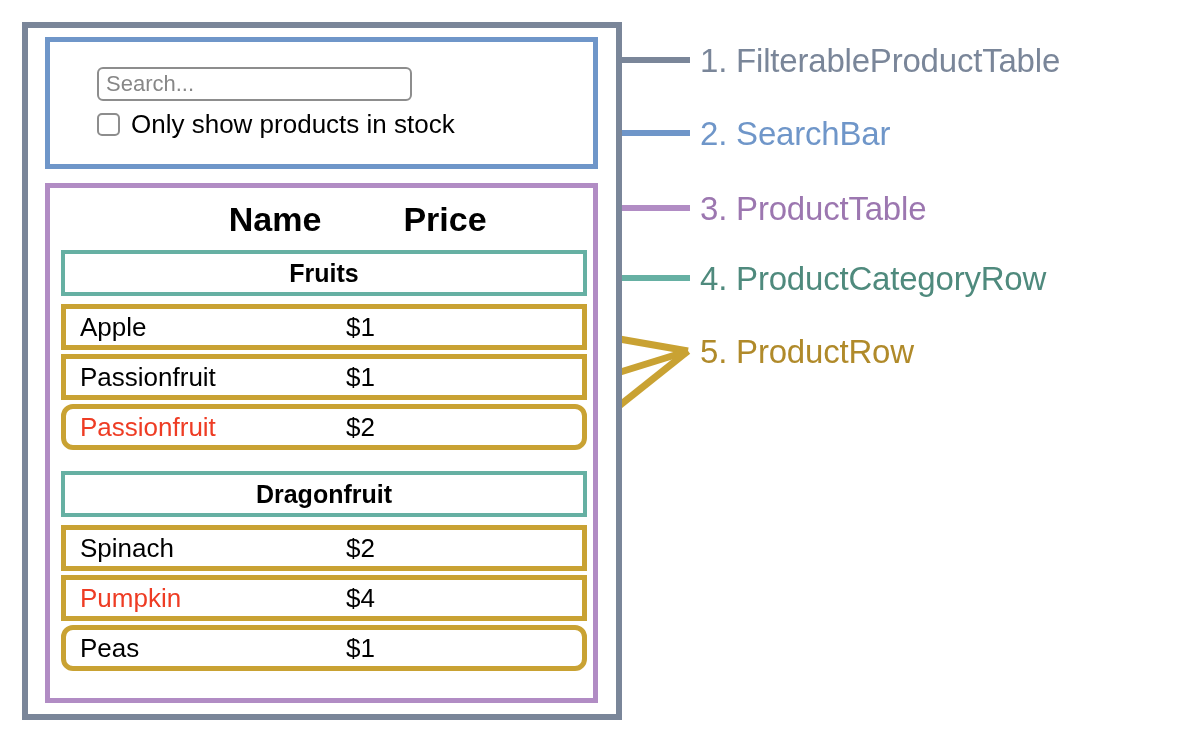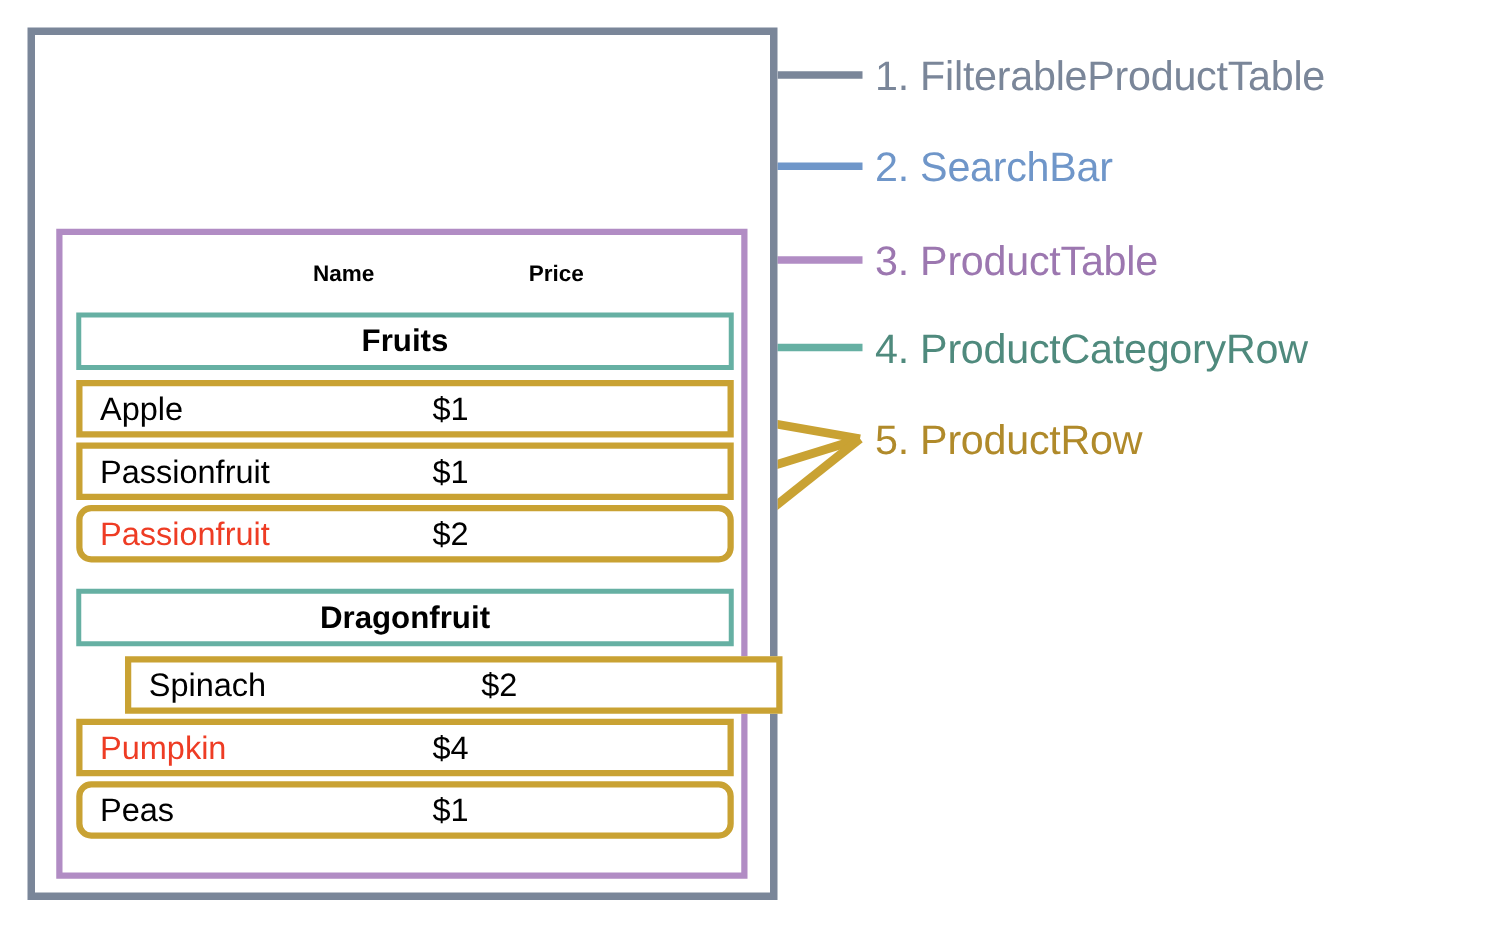--- a/index.html
+++ b/index.html
@@ -99,21 +99,21 @@
 
   .table-head {
     position: absolute;
     left: 0; top: 0;
     width: 543px;
     height: 62px;
     display: flex;
     align-items: center;
   }
   .th {
-    font-size: 18px;
+    font-size: 34px;
     font-weight: bold;
     color: #000000;
     text-align: center;
   }
   .th-name  { position: absolute; left: 130px; width: 190px; }
   .th-price { position: absolute; left: 300px; width: 190px; }
 
   
   .row {
     position: absolute;
@@ -177,20 +177,27 @@
 
     <line x1="585" y1="278" x2="690" y2="278" stroke="#66b0a3" stroke-width="6"></line>
 
     <polyline points="585,333 688,351" fill="none" stroke="#c9a233" stroke-width="7"></polyline>
     <polyline points="585,383 688,351" fill="none" stroke="#c9a233" stroke-width="7"></polyline>
     <polyline points="585,433 688,351" fill="none" stroke="#c9a233" stroke-width="7"></polyline>
   </svg>
 
   <div class="outer-frame"></div>
 
+  <div class="search-bar">
+    <input class="search-input" type="text" value="" placeholder="Search..." style="">
+    <label class="checkbox-row">
+      <span class="checkbox-box"></span>
+      <span class="checkbox-label">Only show products in stock</span>
+    </label>
+  </div>
 
   <div class="product-table">
 
     <div class="table-head">
       <span class="th th-name">Name</span>
       <span class="th th-price">Price</span>
     </div>
 
     <div class="row category" style="top:62px;">
       <span class="cat-label">Fruits</span>
@@ -208,21 +215,21 @@
 
     <div class="row product" style="top:216px;border-radius:12px;">
       <span class="cell-name out-of-stock">Passionfruit</span>
       <span class="cell-price">$2</span>
     </div>
 
     <div class="row category" style="top:283px;">
       <span class="cat-label">Dragonfruit</span>
     </div>
 
-    <div class="row product" style="top:337px;margin-left:39px;">
+    <div class="row product" style="top:337px;">
       <span class="cell-name">Spinach</span>
       <span class="cell-price">$2</span>
     </div>
 
     <div class="row product" style="top:387px;">
       <span class="cell-name out-of-stock">Pumpkin</span>
       <span class="cell-price">$4</span>
     </div>
 
     <div class="row product" style="top:437px;border-radius:12px;">

